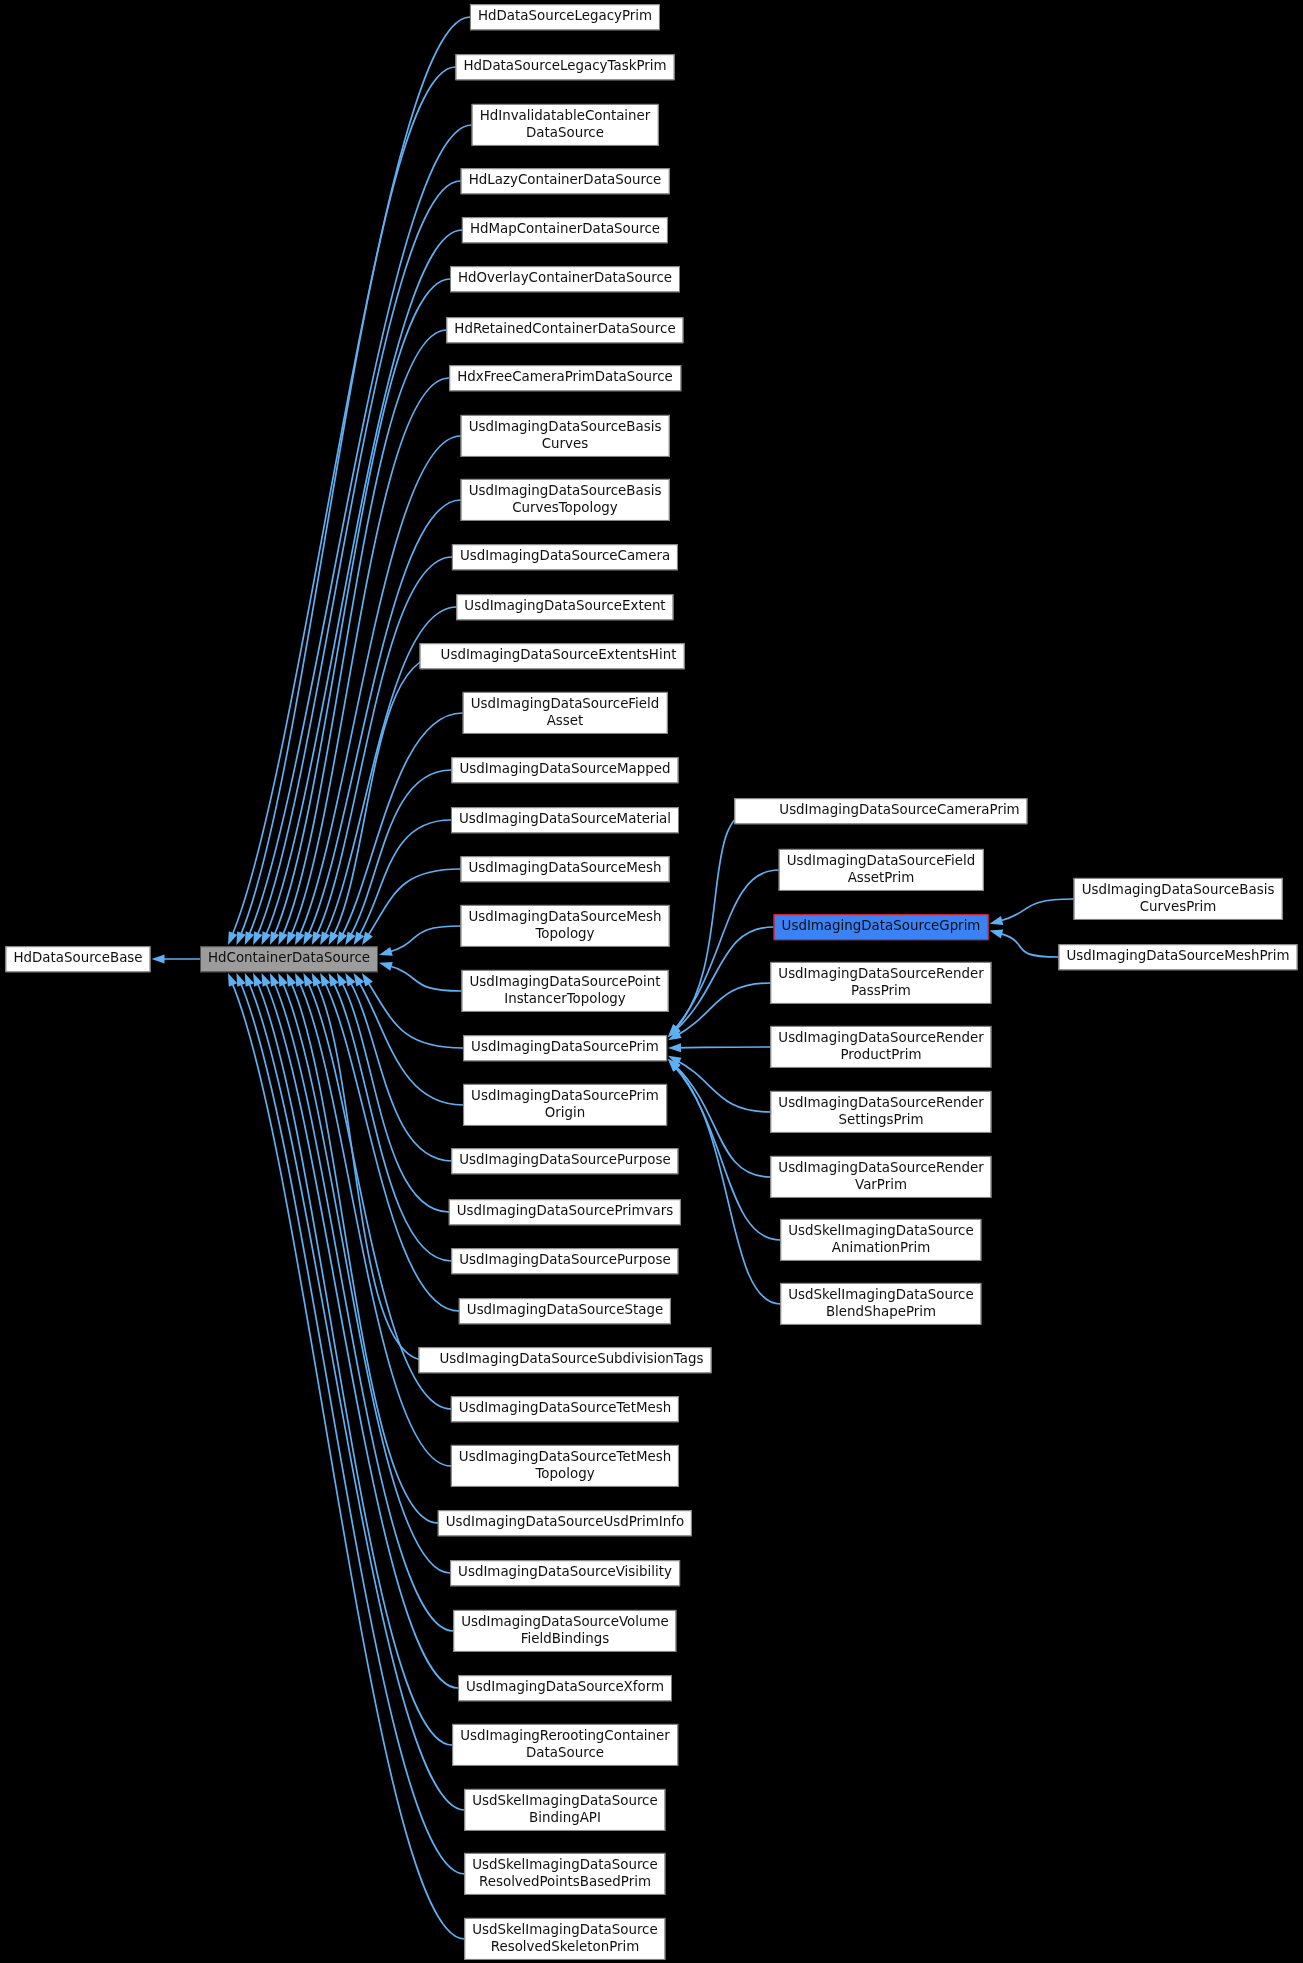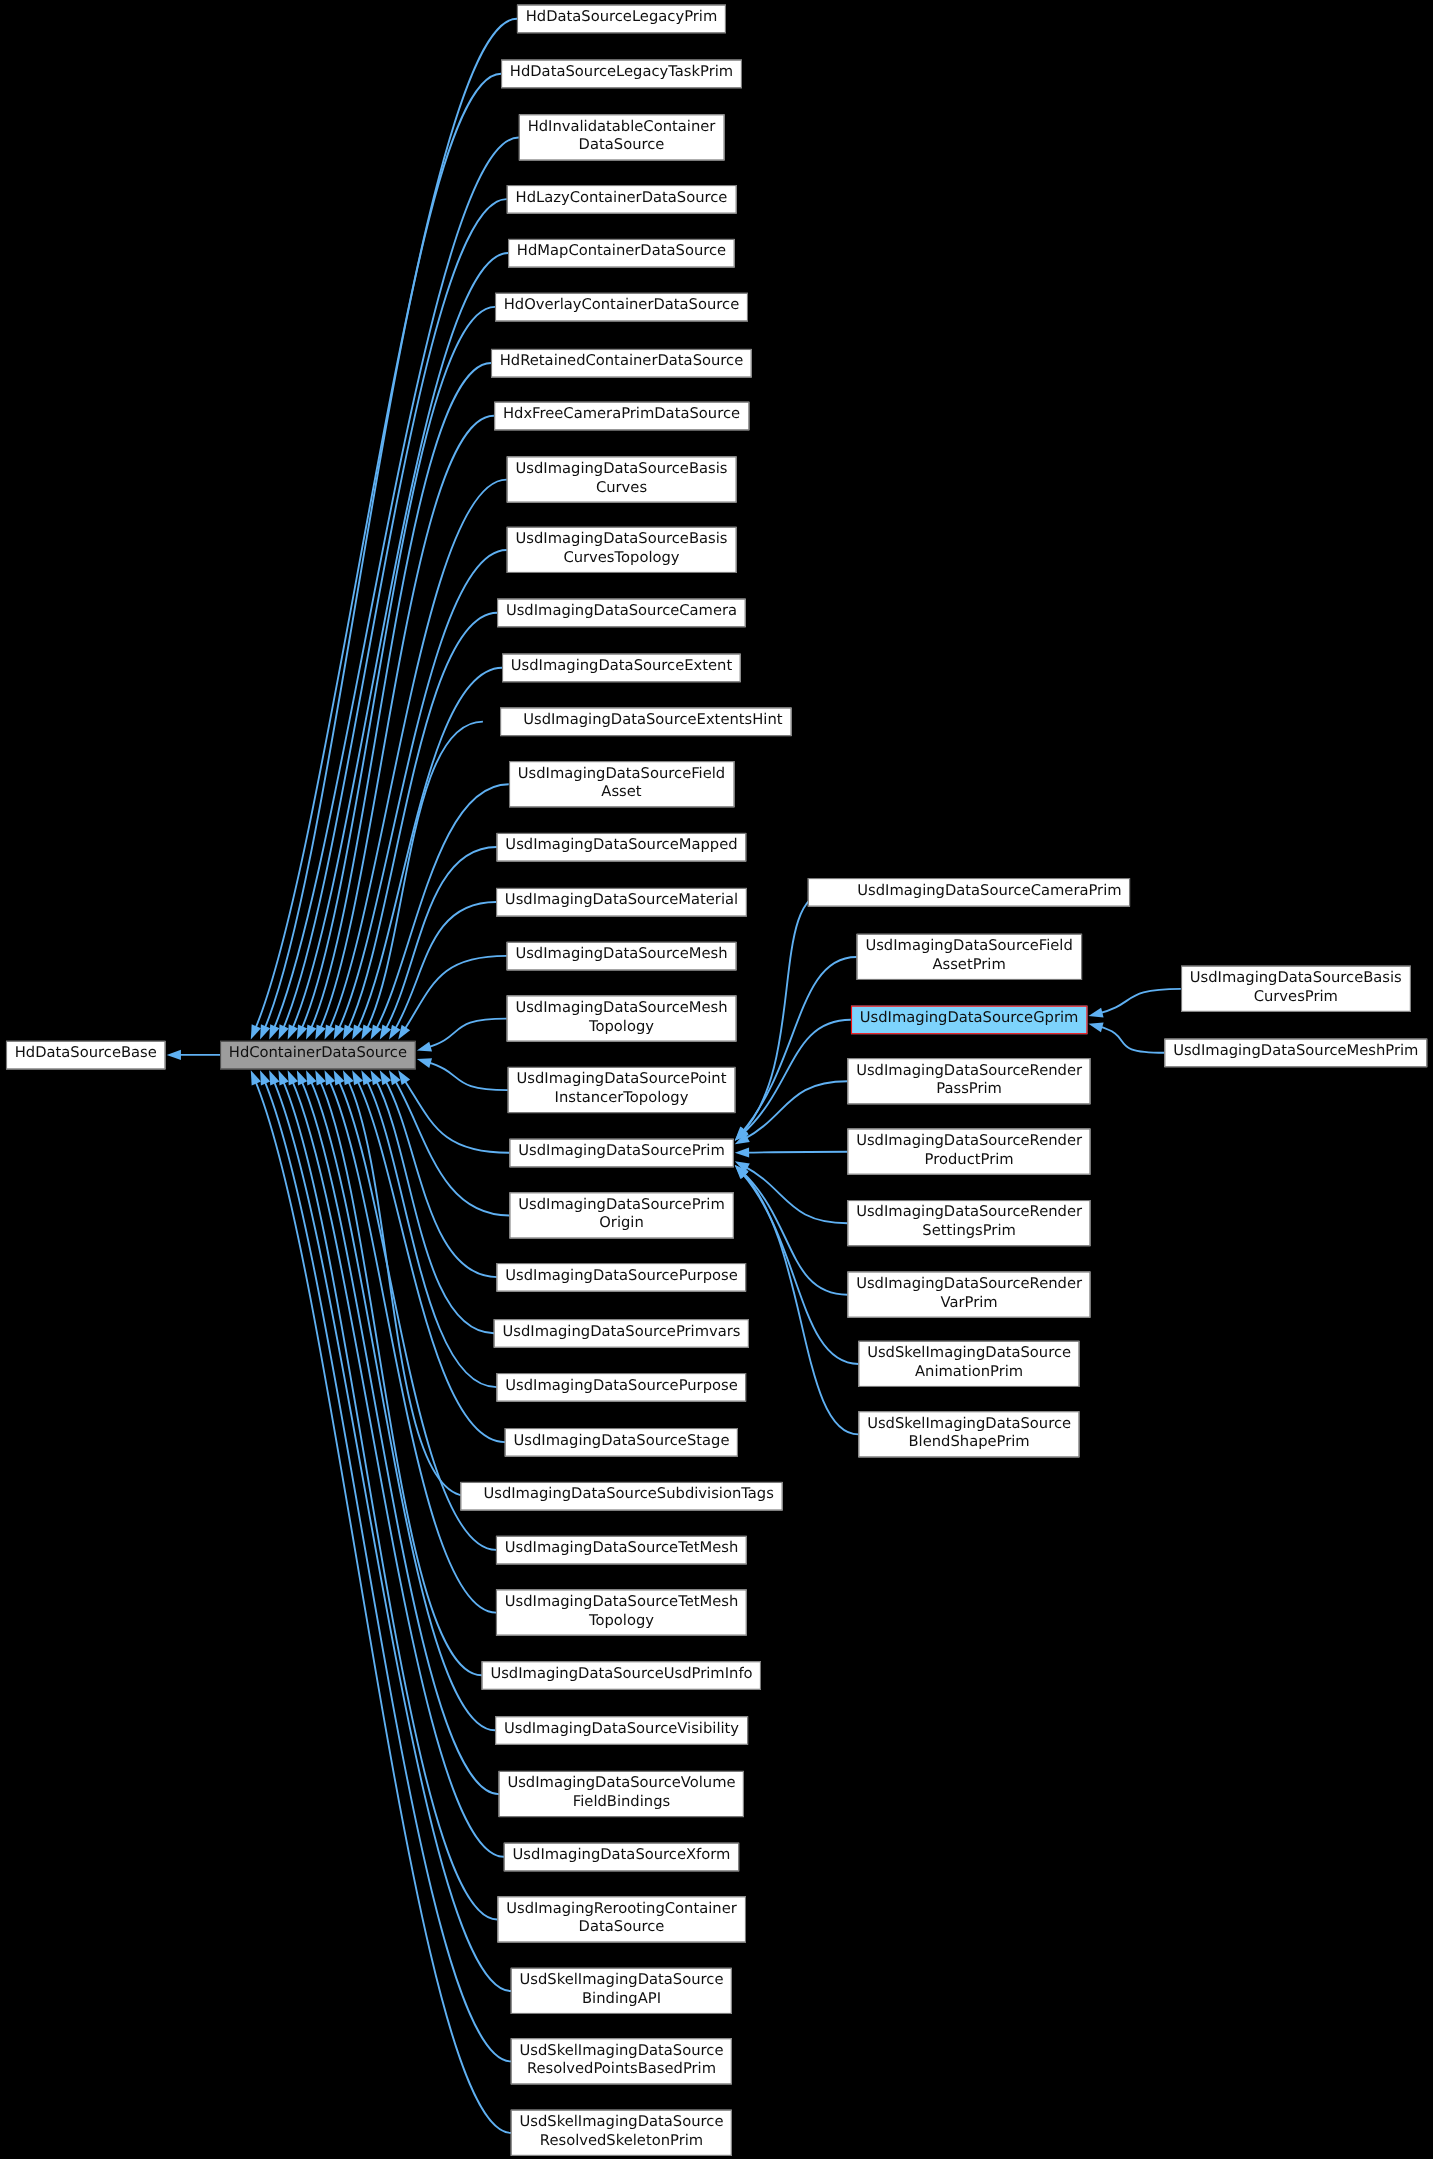--- a/index.html
+++ b/index.html
@@ -22,21 +22,21 @@
     padding:3px 7px 4px 7px;
     text-align:center;
     white-space:pre;
     box-sizing:border-box;
   }
   .node.hub{
     background:#9c9c9c;
     border-color:#4f4f4f;
   }
   .node.highlight{
-    background:#7dd3fc;
+    background:#3b82f6;
     border:1.6px solid #fb0f0f;
   }
 </style>
 </head>
 <body>
 
 <div id="diagram">
   <svg id="edge-layer" xmlns="http://www.w3.org/2000/svg">
       <path d="M 200 959 C 145 959, 193.5 959, 160.5 959" fill="none" stroke="#5fb0f2" stroke-width="1.7"></path>
       <polygon points="151.5,959 164.5,954.4 164.5,963.6" fill="#5fb0f2"></polygon>
@@ -146,21 +146,21 @@
       <div class="node" style="left: 565px; top: 230px; text-align: right;">HdMapContainerDataSource</div>
       <div class="node" style="left: 565px; top: 279px;">HdOverlayContainerDataSource</div>
       <div class="node" style="left: 565px; top: 330px;">HdRetainedContainerDataSource</div>
       <div class="node" style="left: 565px; top: 378px;">HdxFreeCameraPrimDataSource</div>
       <div class="node" style="left: 565px; top: 436px;">UsdImagingDataSourceBasis
 Curves</div>
       <div class="node" style="left: 565px; top: 500px;">UsdImagingDataSourceBasis
 CurvesTopology</div>
       <div class="node" style="left: 565px; top: 557px;">UsdImagingDataSourceCamera</div>
       <div class="node" style="left: 565px; top: 607px;">UsdImagingDataSourceExtent</div>
-      <div class="node" style="left: 587px; top: 656px; padding-left: 20px;">UsdImagingDataSourceExtentsHint</div>
+      <div class="node" style="left: 552px; top: 656px; padding-left: 20px;">UsdImagingDataSourceExtentsHint</div>
       <div class="node" style="left: 565px; top: 713px;">UsdImagingDataSourceField
 Asset</div>
       <div class="node" style="left: 565px; top: 770px;">UsdImagingDataSourceMapped</div>
       <div class="node" style="left: 565px; top: 820px;">UsdImagingDataSourceMaterial</div>
       <div class="node" style="left: 565px; top: 869px;">UsdImagingDataSourceMesh</div>
       <div class="node" style="left: 565px; top: 926px;">UsdImagingDataSourceMesh
 Topology</div>
       <div class="node" style="left: 565px; top: 991px;">UsdImagingDataSourcePoint
 InstancerTopology</div>
       <div class="node" style="left: 565px; top: 1048px;">UsdImagingDataSourcePrim</div>

